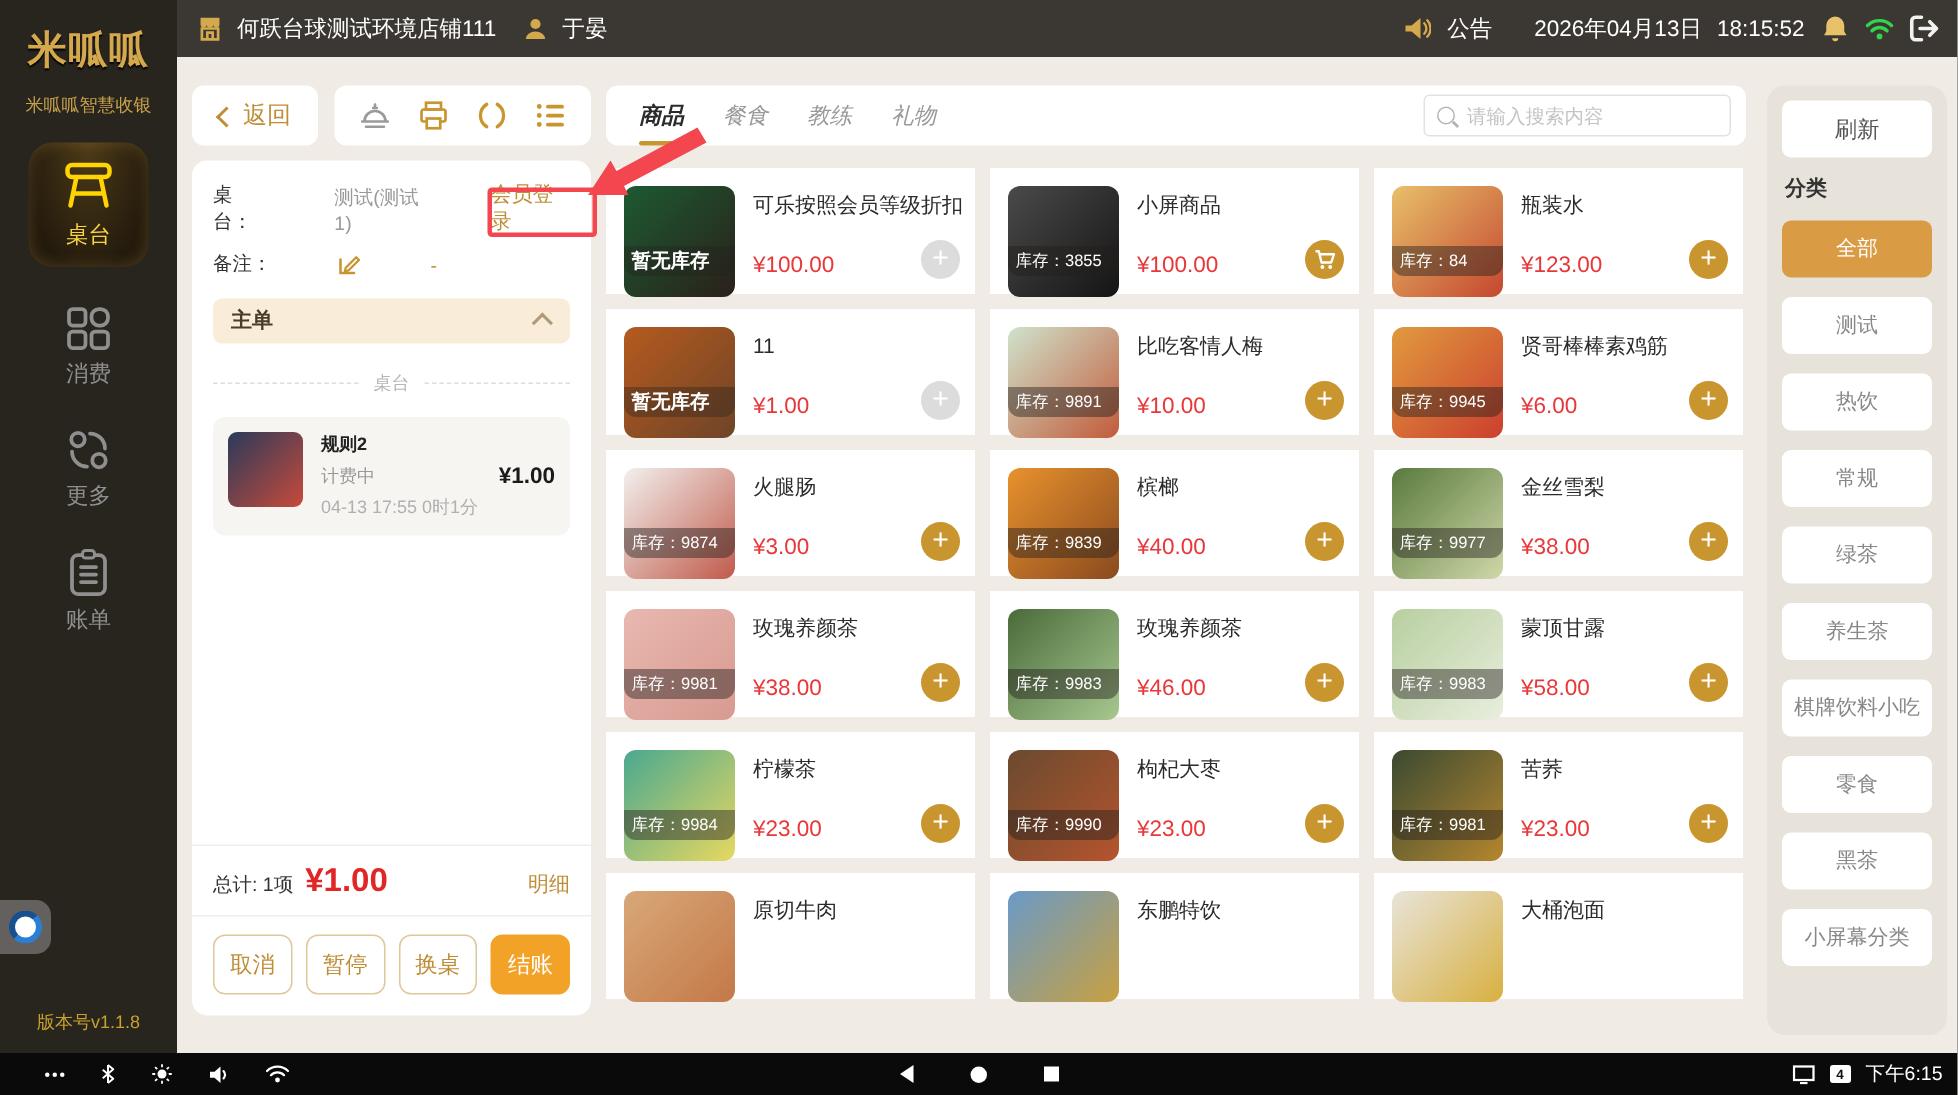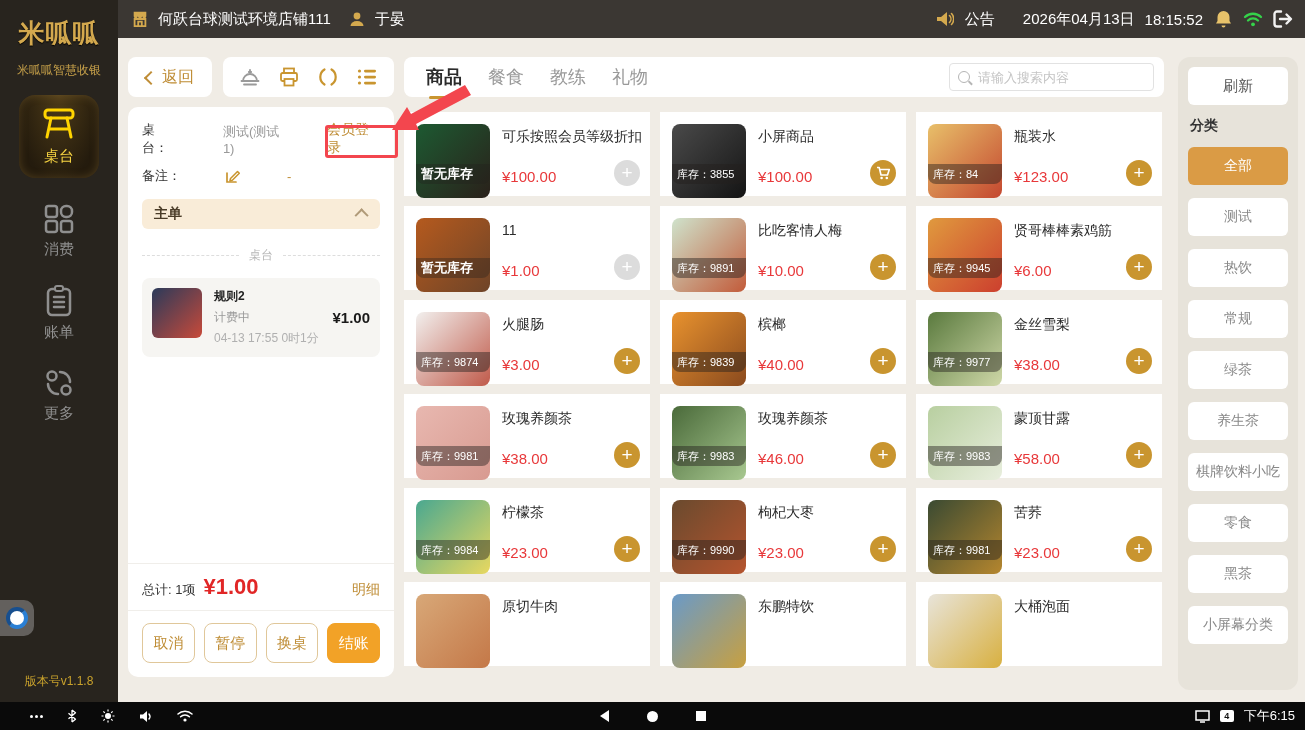--- a/index.html
+++ b/index.html
@@ -64,21 +64,21 @@
   .obtn{flex:1;height:38px;border-radius:8px;border:1px solid #e0c79a;background:#fff;color:#bf8d36;
         font-size:15px;display:flex;align-items:center;justify-content:center;cursor:pointer;}
   .obtn.primary{background:#f2a227;border-color:#f2a227;color:#fff;text-align:right;}
   
   .ann-box{position:absolute;left:325px;top:125px;width:67px;height:27px;border:3px solid #f3464e;
         border-radius:3px;pointer-events:none;}
   .ann-arrow{position:absolute;left:388px;top:84px;pointer-events:none;}
   
   .tabsbar{position:absolute;left:286px;top:19px;width:760px;height:40px;display:flex;align-items:center;
         padding:0 10px 0 20px;}
-  .tab{position:relative;font-size:18px;color:#999;margin-right:22px;cursor:pointer;padding:9px 2px;}
+  .tab{position:relative;font-size:15px;color:#999;margin-right:22px;cursor:pointer;padding:9px 2px;font-style:italic;}
   .tab.active{color:#2b2b2b;font-weight:bold;}
   .tab.active:after{content:"";position:absolute;left:50%;transform:translateX(-50%);bottom:-1px;width:30px;
         height:3px;border-radius:2px;background:#c9952f;}
   .search{margin-left:auto;width:205px;height:28px;border:1px solid #e2e2e2;border-radius:4px;display:flex;
         align-items:center;padding:0 8px;gap:6px;box-sizing:border-box;}
   .search input{border:none;outline:none;flex:1;font-size:13px;color:#555;min-width:0;background:transparent;
         font-family:inherit;}
   .search input::placeholder{color:#c4c4c4;}
   .mag{width:10px;height:10px;border:1.5px solid #b5b5b5;border-radius:50%;position:relative;flex:none;}
   .mag:after{content:"";position:absolute;width:5px;height:1.5px;background:#b5b5b5;right:-4px;bottom:-1px;
@@ -153,39 +153,39 @@
           <rect x="19" y="2" width="11" height="11" rx="5" fill="none" stroke="#8f8f8f" stroke-width="2.5"></rect>
           <rect x="4" y="17" width="11" height="11" rx="2.5" fill="none" stroke="#8f8f8f" stroke-width="2.5"></rect>
           <rect x="19" y="17" width="11" height="11" rx="2.5" fill="none" stroke="#8f8f8f" stroke-width="2.5"></rect>
         </svg>
       </span>
       <span class="lbl">消费</span>
     </div>
 
     <div class="side-item">
       <span>
-        <svg width="30" height="32" viewBox="0 0 30 32" style="margin:0 auto">
-          <rect x="4" y="4" width="22" height="26" rx="4" fill="none" stroke="#8f8f8f" stroke-width="2.5"></rect>
-          <rect x="11" y="1" width="8" height="5" rx="2" fill="#28241e" stroke="#8f8f8f" stroke-width="2"></rect>
-          <path d="M10 12 h10 M10 17 h10 M10 22 h10" stroke="#8f8f8f" stroke-width="2.5" stroke-linecap="round"></path>
-        </svg>
-      </span>
-      <span class="lbl">账单</span>
-    </div>
-
-    <div class="side-item">
-      <span>
         <svg width="32" height="30" viewBox="0 0 32 30" style="margin:0 auto">
           <circle cx="9" cy="8" r="4.5" fill="none" stroke="#8f8f8f" stroke-width="2.5"></circle>
           <circle cx="23" cy="22" r="4.5" fill="none" stroke="#8f8f8f" stroke-width="2.5"></circle>
           <path d="M17 4 a10 10 0 0 1 10 10" fill="none" stroke="#8f8f8f" stroke-width="2.5" stroke-linecap="round"></path>
           <path d="M15 26 a10 10 0 0 1 -10 -10" fill="none" stroke="#8f8f8f" stroke-width="2.5" stroke-linecap="round"></path>
         </svg>
       </span>
       <span class="lbl">更多</span>
+    </div>
+
+    <div class="side-item">
+      <span>
+        <svg width="30" height="32" viewBox="0 0 30 32" style="margin:0 auto">
+          <rect x="4" y="4" width="22" height="26" rx="4" fill="none" stroke="#8f8f8f" stroke-width="2.5"></rect>
+          <rect x="11" y="1" width="8" height="5" rx="2" fill="#28241e" stroke="#8f8f8f" stroke-width="2"></rect>
+          <path d="M10 12 h10 M10 17 h10 M10 22 h10" stroke="#8f8f8f" stroke-width="2.5" stroke-linecap="round"></path>
+        </svg>
+      </span>
+      <span class="lbl">账单</span>
     </div>
 
     <div class="float-assist">
       <span class="swirl"></span>
     </div>
     <div class="version">版本号v1.1.8</div>
   </div>
 
   <div class="topbar">
     <span class="tb-ico">

